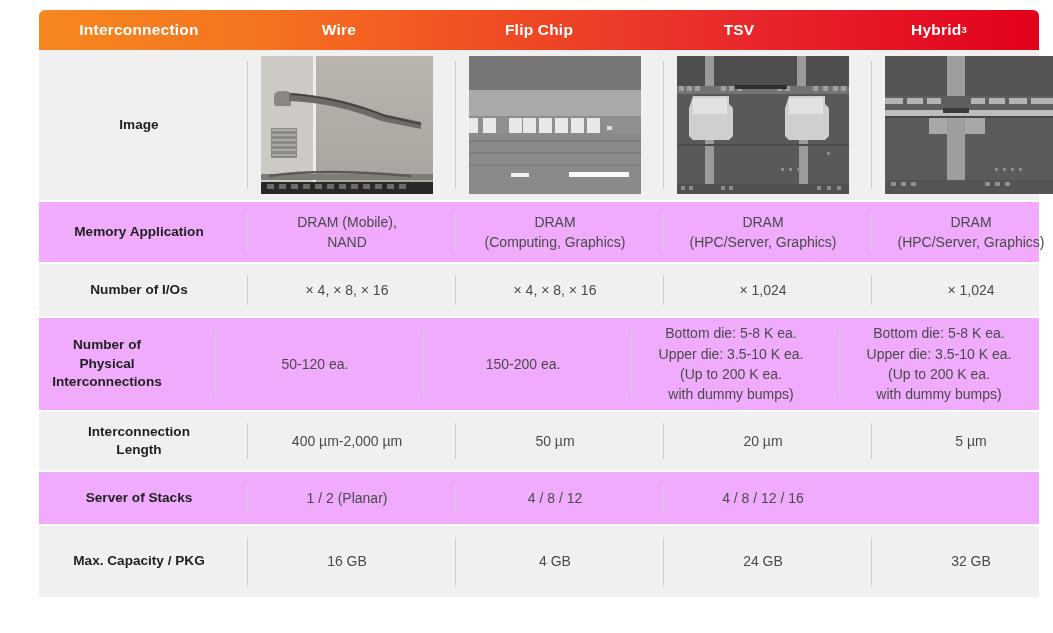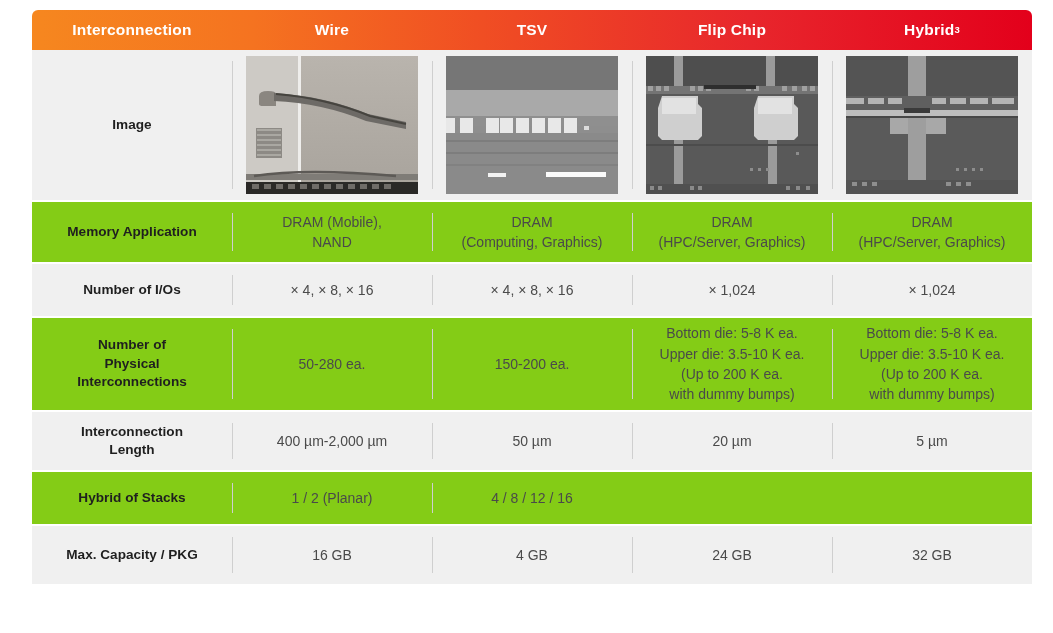--- a/index.html
+++ b/index.html
@@ -7,21 +7,21 @@
   body {
     width: 1053px;
     height: 633px;
     background: #ffffff;
     font-family: "Liberation Sans", sans-serif;
     overflow: hidden;
   }
 
   .table-wrap {
     position: absolute;
-    left: 32px;
+    left: 39px;
     top: 10px;
     width: 1000px;
   }
 
   
   .thead {
     display: flex;
     height: 40px;
     border-radius: 6px 6px 0 0;
     overflow: hidden;
@@ -49,22 +49,23 @@
   }
 
   
   .tbody { width: 100%; }
 
   .row {
     display: flex;
     position: relative;
     background: #f0f0f0;
     margin-bottom: 2px;
-  }
-  .row.white { background: #84cc16; }
+    gap: 8px;
+  }
+  .row.white { background: #f0abfc; }
   .row:last-child { margin-bottom: 0; }
 
   .cell {
     display: flex;
     align-items: center;
     justify-content: center;
     text-align: center;
     position: relative;
     padding: 4px 6px;
     color: #4a4a4a;
@@ -103,42 +104,42 @@
     height: 138px;
     background: #9a9a9a;
     overflow: hidden;
     position: relative;
   }
   .imgbox svg { display: block; width: 100%; height: 100%; }
 
   
   .r-mem  { height: 60px; }
   .r-io   { height: 52px; }
-  .r-phys { height: 92px; }
+  .r-phys { height: 92px; justify-content: flex-end; }
   .r-len  { height: 58px; }
   .r-stk  { height: 52px; }
-  .r-cap  { height: 58px; }
+  .r-cap  { height: 71px; }
 </style>
 </head>
 <body>
 
 <div class="table-wrap">
 
   <div class="thead">
     <div class="th c0">
       <span>Interconnection</span>
     </div>
     <div class="th c1">
       <span>Wire</span>
     </div>
+    <div class="th c2">
+      <span>Flip Chip</span>
+    </div>
     <div class="th c3">
       <span>TSV</span>
-    </div>
-    <div class="th c2">
-      <span>Flip Chip</span>
     </div>
     <div class="th c4">
       <span>Hybrid</span>
         <sup>3</sup>
     </div>
   </div>
 
   <div class="tbody">
 
     <div class="row imagerow">
@@ -338,21 +339,21 @@
       <div class="cell c4 sep">
           <span>× 1,024</span>
         </div>
     </div>
 
     <div class="row white r-phys">
       <div class="cell label c0">
           <span>Number of<br>Physical<br>Interconnections</span>
         </div>
       <div class="cell c1 sep">
-          <span>50-280 ea.</span>
+          <span>50-120 ea.</span>
         </div>
       <div class="cell c2 sep">
           <span>150-200 ea.</span>
         </div>
       <div class="cell c3 sep">
           <span>Bottom die: 5-8 K ea.<br>Upper die: 3.5-10 K ea.<br>(Up to 200 K ea.<br>with dummy bumps)</span>
         </div>
       <div class="cell c4 sep">
           <span>Bottom die: 5-8 K ea.<br>Upper die: 3.5-10 K ea.<br>(Up to 200 K ea.<br>with dummy bumps)</span>
         </div>
@@ -370,23 +371,26 @@
         </div>
       <div class="cell c3 sep">
           <span>20 µm</span>
         </div>
       <div class="cell c4 sep">
           <span>5 µm</span>
         </div>
     </div>
 
     <div class="row white r-stk">
-      <div class="cell label c0">Hybrid of Stacks</div>
+      <div class="cell label c0">Server of Stacks</div>
       <div class="cell c2 sep">
           <span>1 / 2 (Planar)</span>
+        </div>
+      <div class="cell c3 sep">
+          <span>4 / 8 / 12</span>
         </div>
       <div class="cell c4 sep">
           <span>4 / 8 / 12 / 16</span>
         </div>
     </div>
 
     <div class="row r-cap">
       <div class="cell label c0">Max. Capacity / PKG</div>
       <div class="cell c1 sep">
           <span>16 GB</span>

